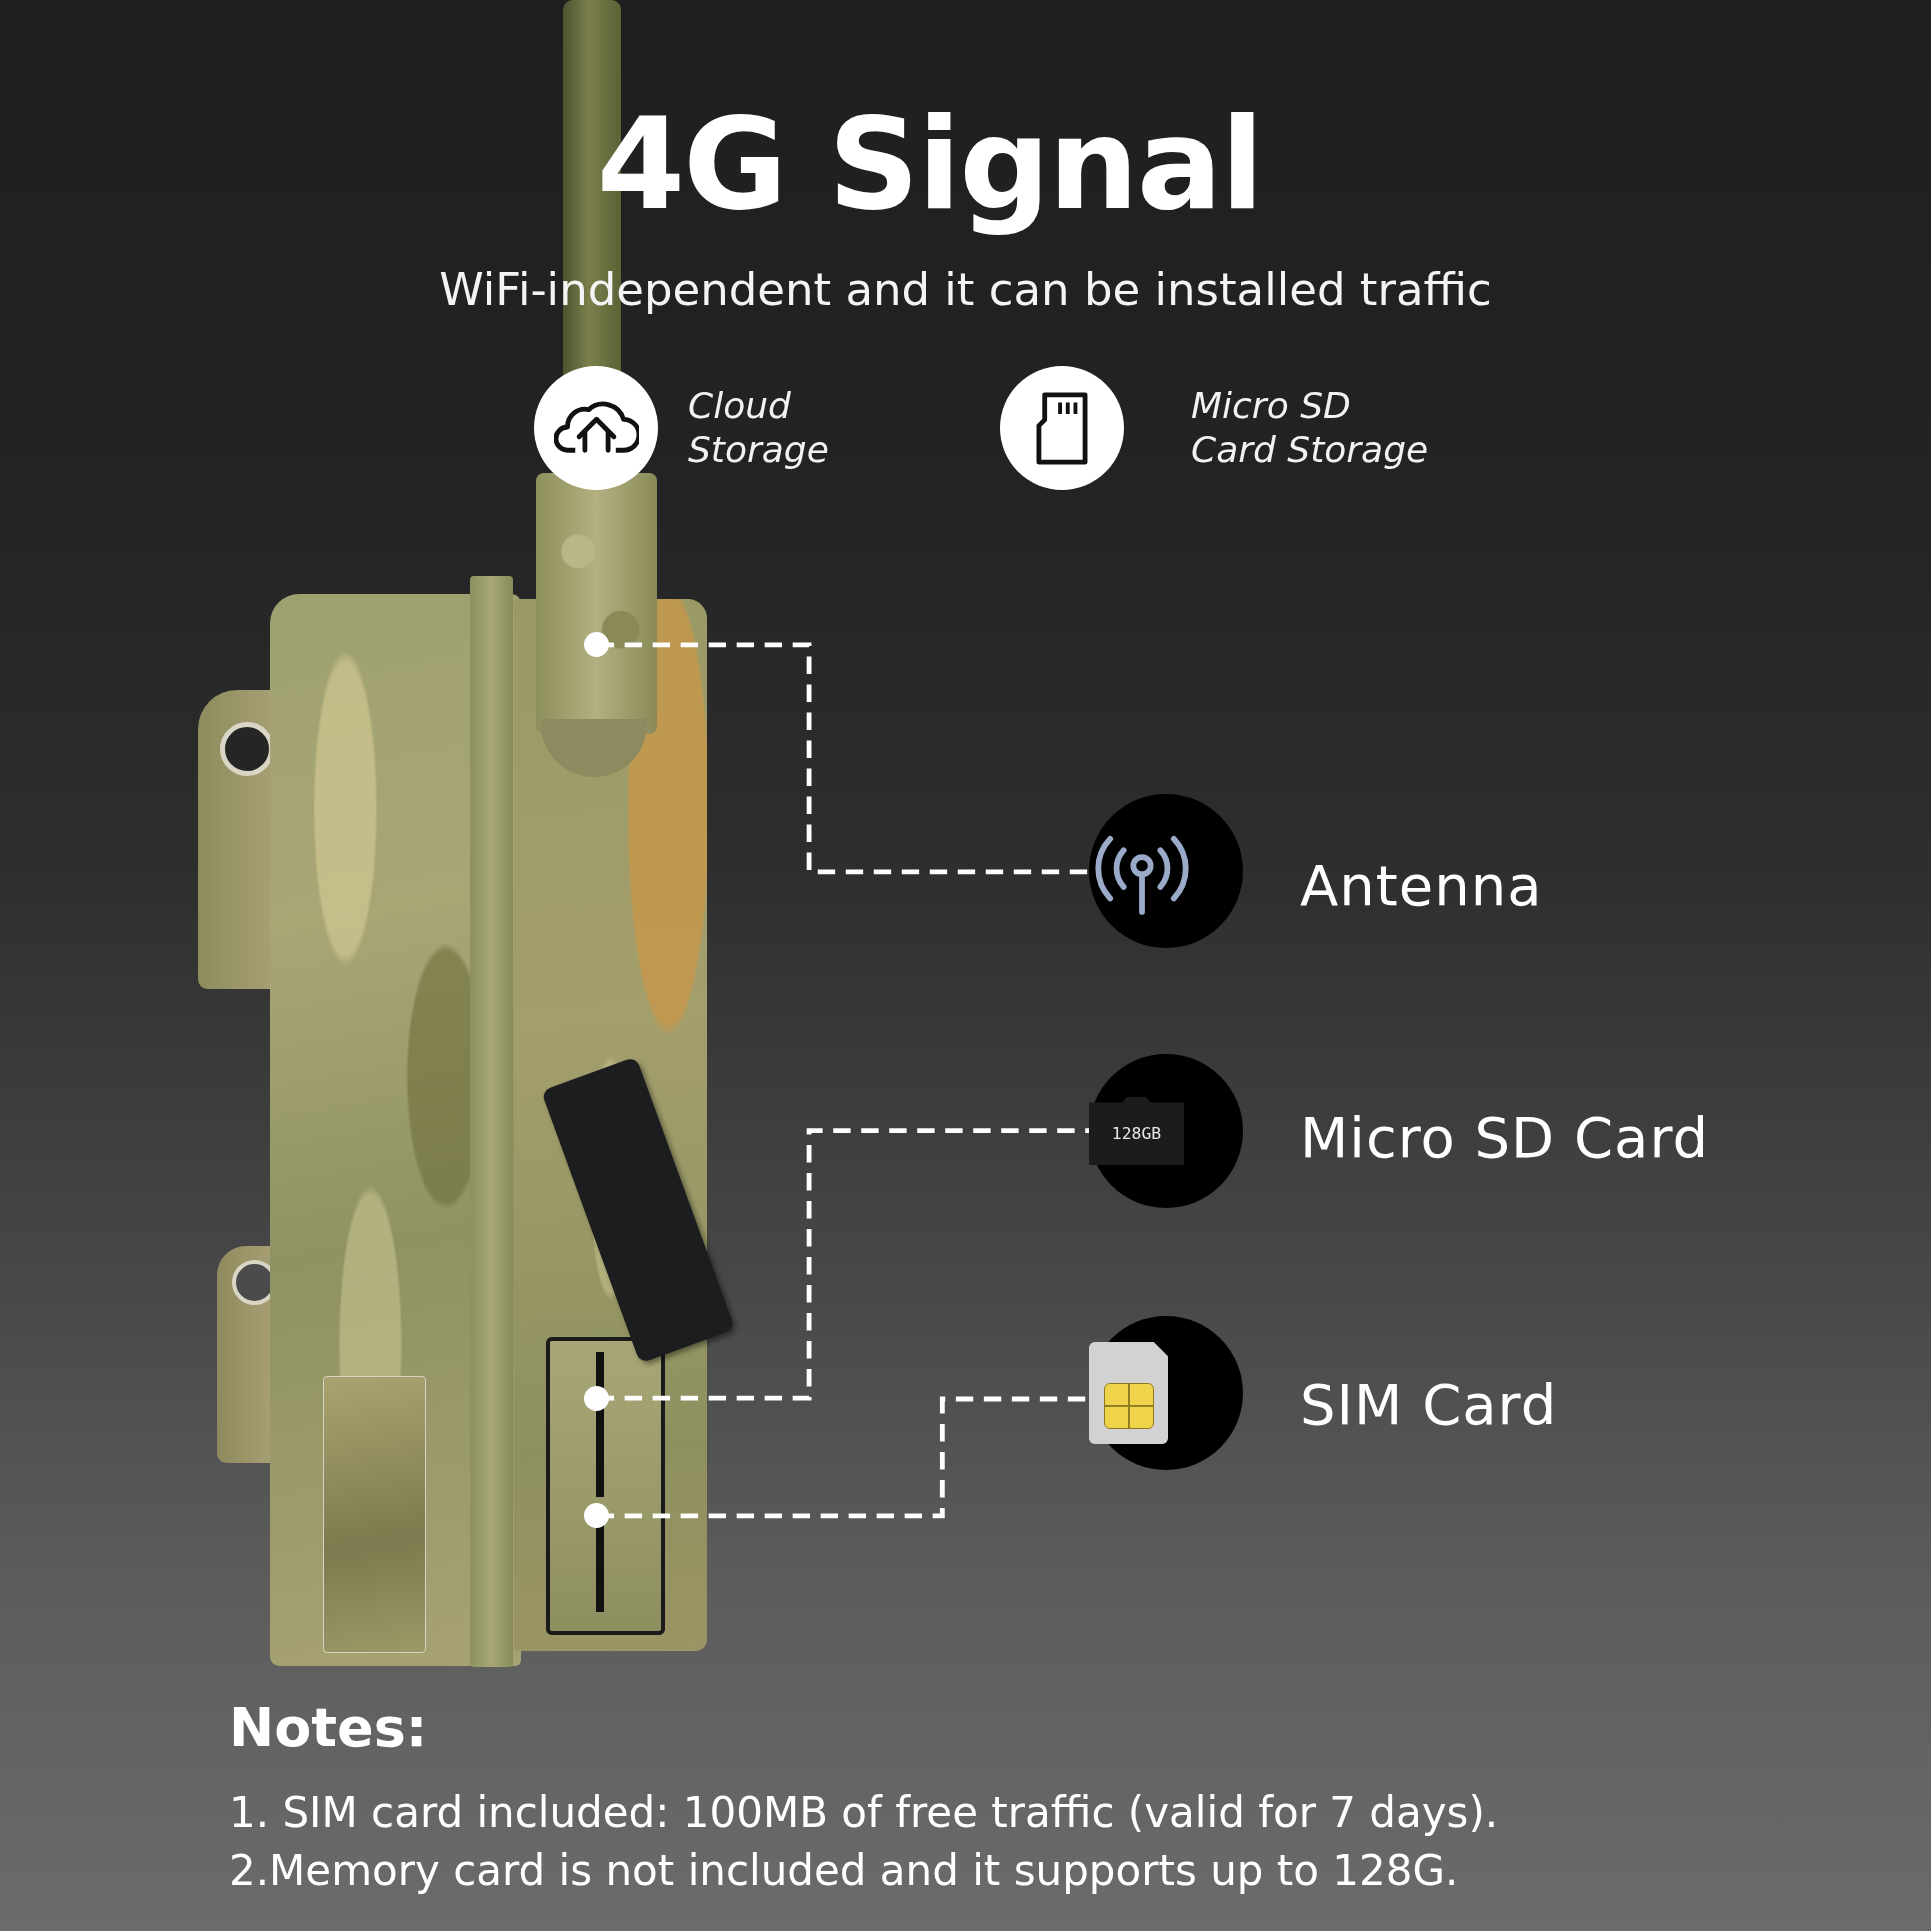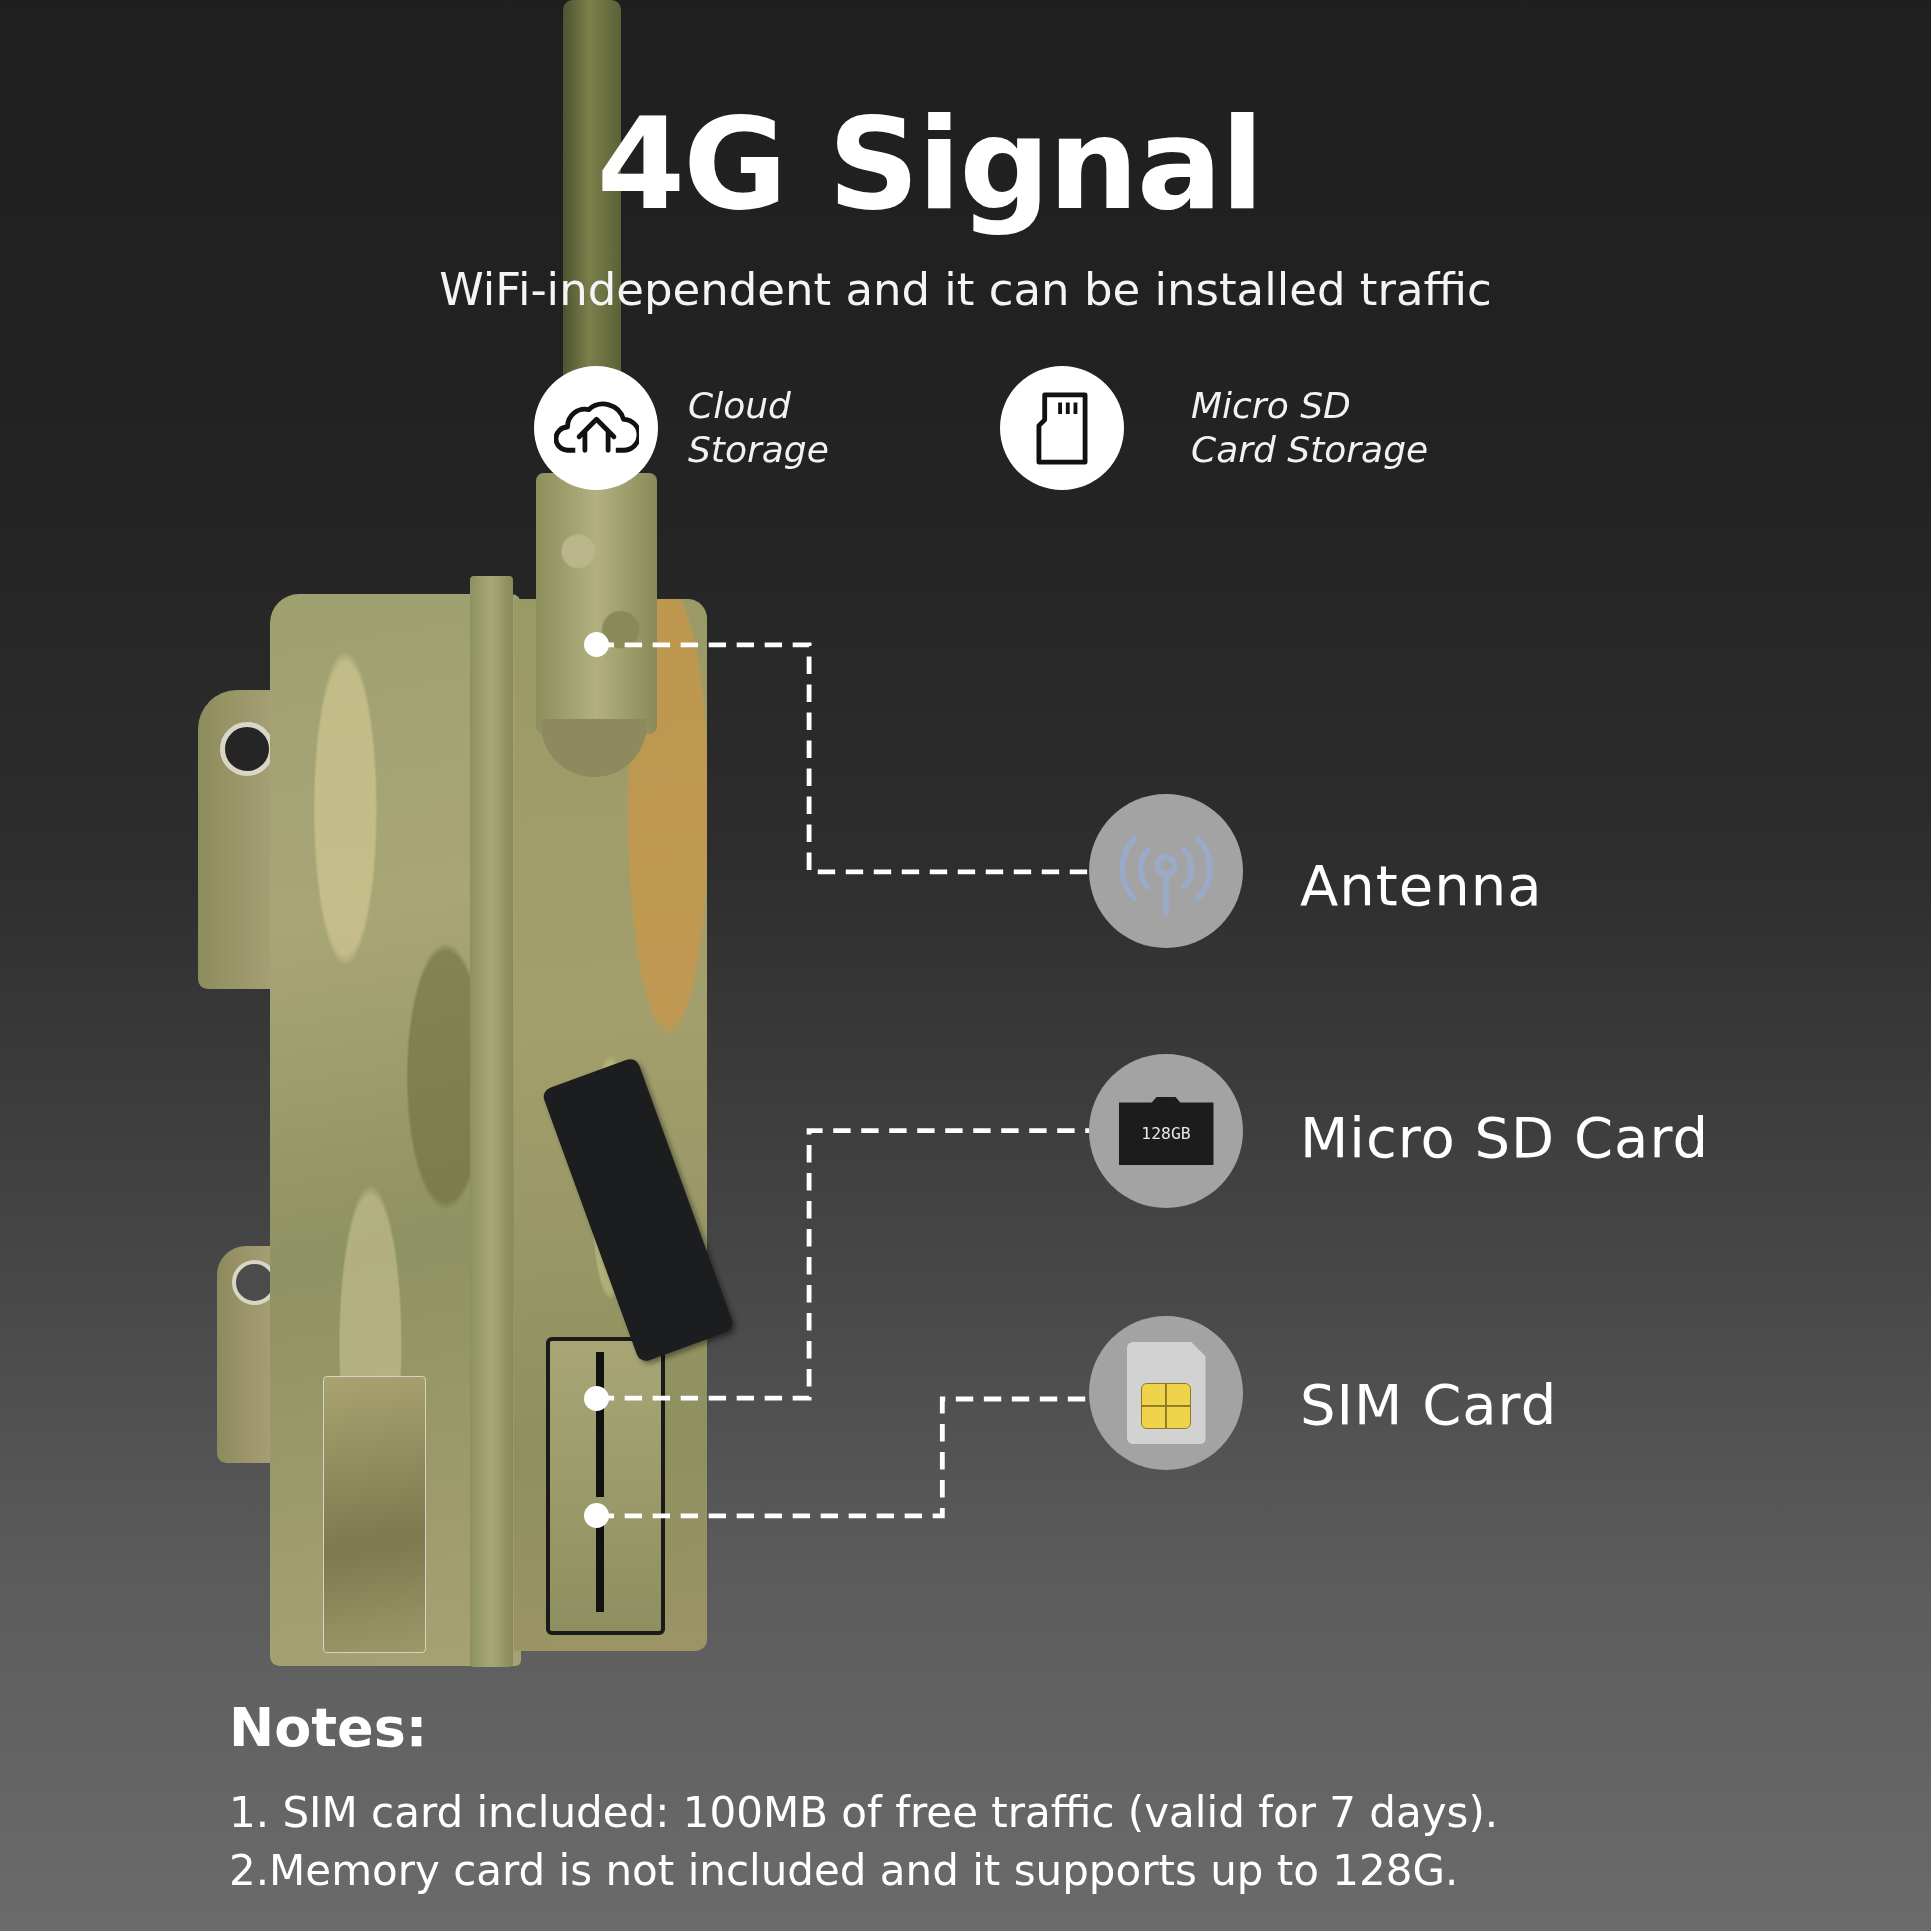--- a/index.html
+++ b/index.html
@@ -108,22 +108,22 @@
     .feature-circle {
       width: 124px; height: 124px; border-radius: 50%; background: #ffffff; z-index: 5;
       display: flex; align-items: center; justify-content: center;
     }
     .feature-label {
       font-size: 36px; line-height: 44px; color: #f2f2f2; z-index: 5; white-space: pre-line; font-style: italic;
     }
 
     
     .part-circle {
-      width: 154px; height: 154px; border-radius: 50%; background: #a3a3a3; z-index: 5;
-      display: flex; align-items: center; justify-content: center;
+      width: 154px; height: 154px; border-radius: 50%; background: #000000; z-index: 5;
+      display: flex; align-items: center; justify-content: flex-start;
     }
     .part-label { font-size: 56px; line-height: 68px; color: #ffffff; z-index: 5; letter-spacing: 1px; margin-top: 12px; }
 
     .sd-card-graphic {
       position: relative; width: 95px; height: 68px; background: #1c1c1c;
       clip-path: polygon(0 8%, 35% 8%, 40% 0, 60% 0, 65% 8%, 100% 8%, 100% 100%, 0 100%);
       display: flex; align-items: center; justify-content: center;
     }
     .sd-card-text { font-size: 16.4px; color: #e6e6e6; font-family: "DejaVu Sans Mono", monospace; margin-top: 5.8px; }
 

